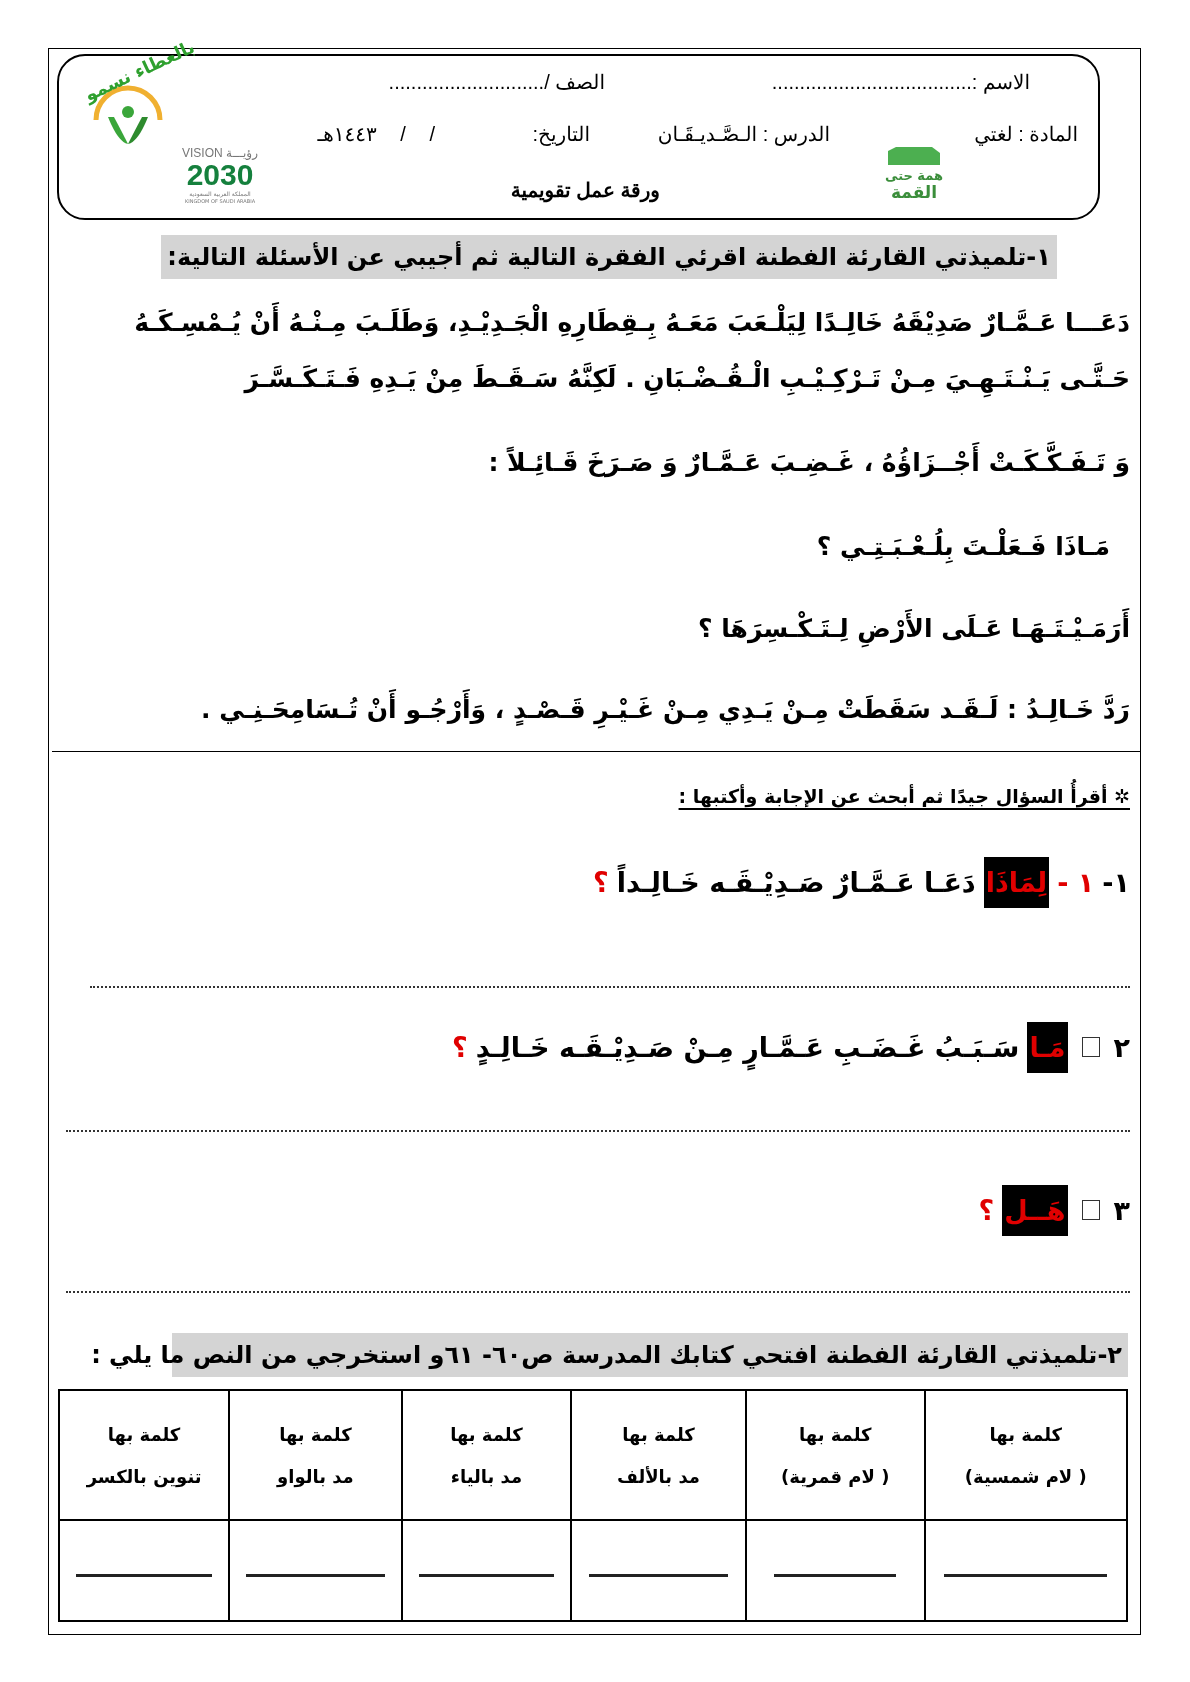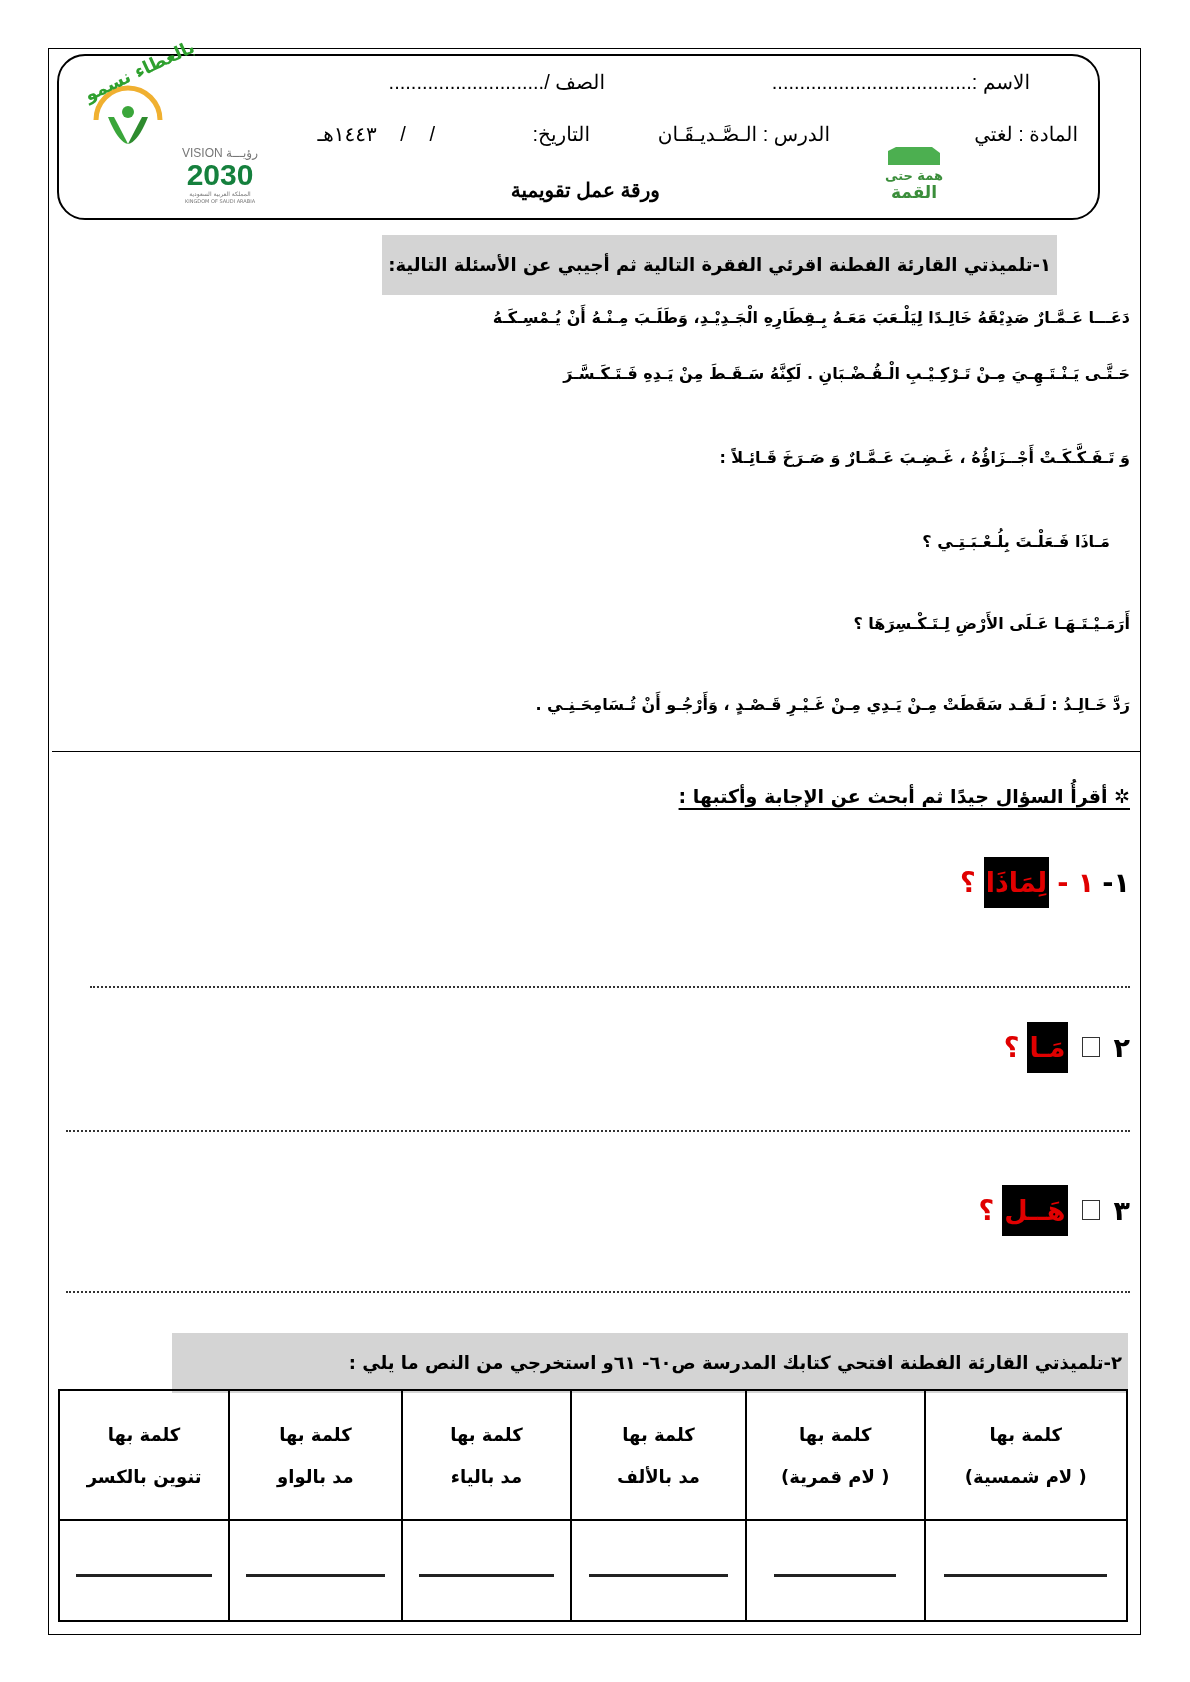--- a/index.html
+++ b/index.html
@@ -3,23 +3,23 @@
 <meta charset="utf-8">
 <style>
   html, body { margin:0; padding:0; background:#ffffff; }
   body { width:1190px; height:1682px; position:relative; overflow:hidden;
          font-family:"DejaVu Sans", "Liberation Sans", sans-serif; color:#000; }
   .abs { position:absolute; }
   .frame { left:48px; top:48px; width:1093px; height:1587px; border:1.5px solid #000; box-sizing:border-box; }
   .header-box { left:57px; top:54px; width:1043px; height:166px; border:2px solid #000; border-radius:28px; box-sizing:border-box; }
   .htext { font-family:"Liberation Sans", sans-serif; font-size:20px; white-space:nowrap; direction:rtl; }
   .dots { letter-spacing:1px; }
-  .band { background:#d4d4d4; font-weight:bold; font-size:18px; white-space:nowrap; direction:rtl;
-          font-family:"DejaVu Sans", sans-serif; padding:12px 6px; line-height:36px; height:36px; }
-  .para { font-family:"DejaVu Sans", sans-serif; font-weight:bold; font-size:16px; white-space:nowrap; direction:rtl; text-align:right; }
+  .band { background:#d4d4d4; font-weight:bold; font-size:24px; white-space:nowrap; direction:rtl;
+          font-family:"DejaVu Sans", sans-serif; padding:4px 6px; line-height:36px; height:36px; }
+  .para { font-family:"DejaVu Sans", sans-serif; font-weight:bold; font-size:25px; white-space:nowrap; direction:rtl; text-align:right; }
   .sep { height:0; border-top:1.5px solid #000; }
   .instr { font-weight:bold; font-size:19px; text-decoration:underline; text-underline-offset:5px; text-decoration-thickness:2px; white-space:nowrap; direction:rtl; }
   .q { font-family:"DejaVu Sans", sans-serif; font-weight:bold; font-size:27px; white-space:nowrap; direction:rtl; display:flex; align-items:center; gap:8px; }
   .hl { background:#000000; color:#e00000; padding:10px 2px; }
   .red { color:#e00000; }
   .cb { display:inline-block; width:18px; height:20px; border:1.2px solid #333; box-sizing:border-box; margin:0 6px; }
   .dotline { border-top:2px dotted #333; height:0; }
   table.words { position:absolute; left:58px; top:1389px; width:1070px; height:233px; border-collapse:collapse; direction:rtl; }
   table.words td { border:2px solid #000; text-align:center; vertical-align:middle; font-family:"DejaVu Sans", sans-serif; font-weight:bold; font-size:18px; }
   table.words tr.head td { height:126px; }
@@ -88,28 +88,30 @@
 <div class="abs para" style="right:60px; top:695px;">رَدَّ خَـالِـدُ : لَـقَـد سَقَطَتْ مِـنْ يَـدِي مِـنْ غَـيْـرِ قَـصْـدٍ ، وَأَرْجُـو أَنْ تُـسَامِحَـنِـي .</div>
 
 <div class="abs sep" style="left:52px; top:751px; width:1088px;"></div>
 
 <div class="abs instr" style="right:60px; top:785px;">✲ أقرأُ السؤال جيدًا ثم أبحث عن الإجابة وأكتبها :</div>
 
 <div class="abs q" style="right:60px; top:852px; height:60px;">
   <span>١-</span>
   <span class="red">١ -</span>
   <span class="hl">لِمَاذَا</span>
+  <span>دَعَـا عَـمَّـارٌ صَـدِيْـقَـه خَـالِـداً</span>
   <span class="red">؟</span>
 </div>
 <div class="abs dotline" style="left:90px; top:986px; width:1040px;"></div>
 
 <div class="abs q" style="right:60px; top:1012px; height:70px;">
   <span>٢</span>
   <span class="cb"></span>
   <span class="hl">مَـا</span>
+  <span>سَـبَـبُ غَـضَـبِ عَـمَّـارٍ مِـنْ صَـدِيْـقَـه خَـالِـدٍ</span>
   <span class="red">؟</span>
 </div>
 <div class="abs dotline" style="left:66px; top:1130px; width:1064px;"></div>
 
 <div class="abs q" style="right:60px; top:1175px; height:70px;">
   <span>٣</span>
   <span class="cb"></span>
   <span class="hl">هَــل</span>
   <span class="red">؟</span>
 </div>

